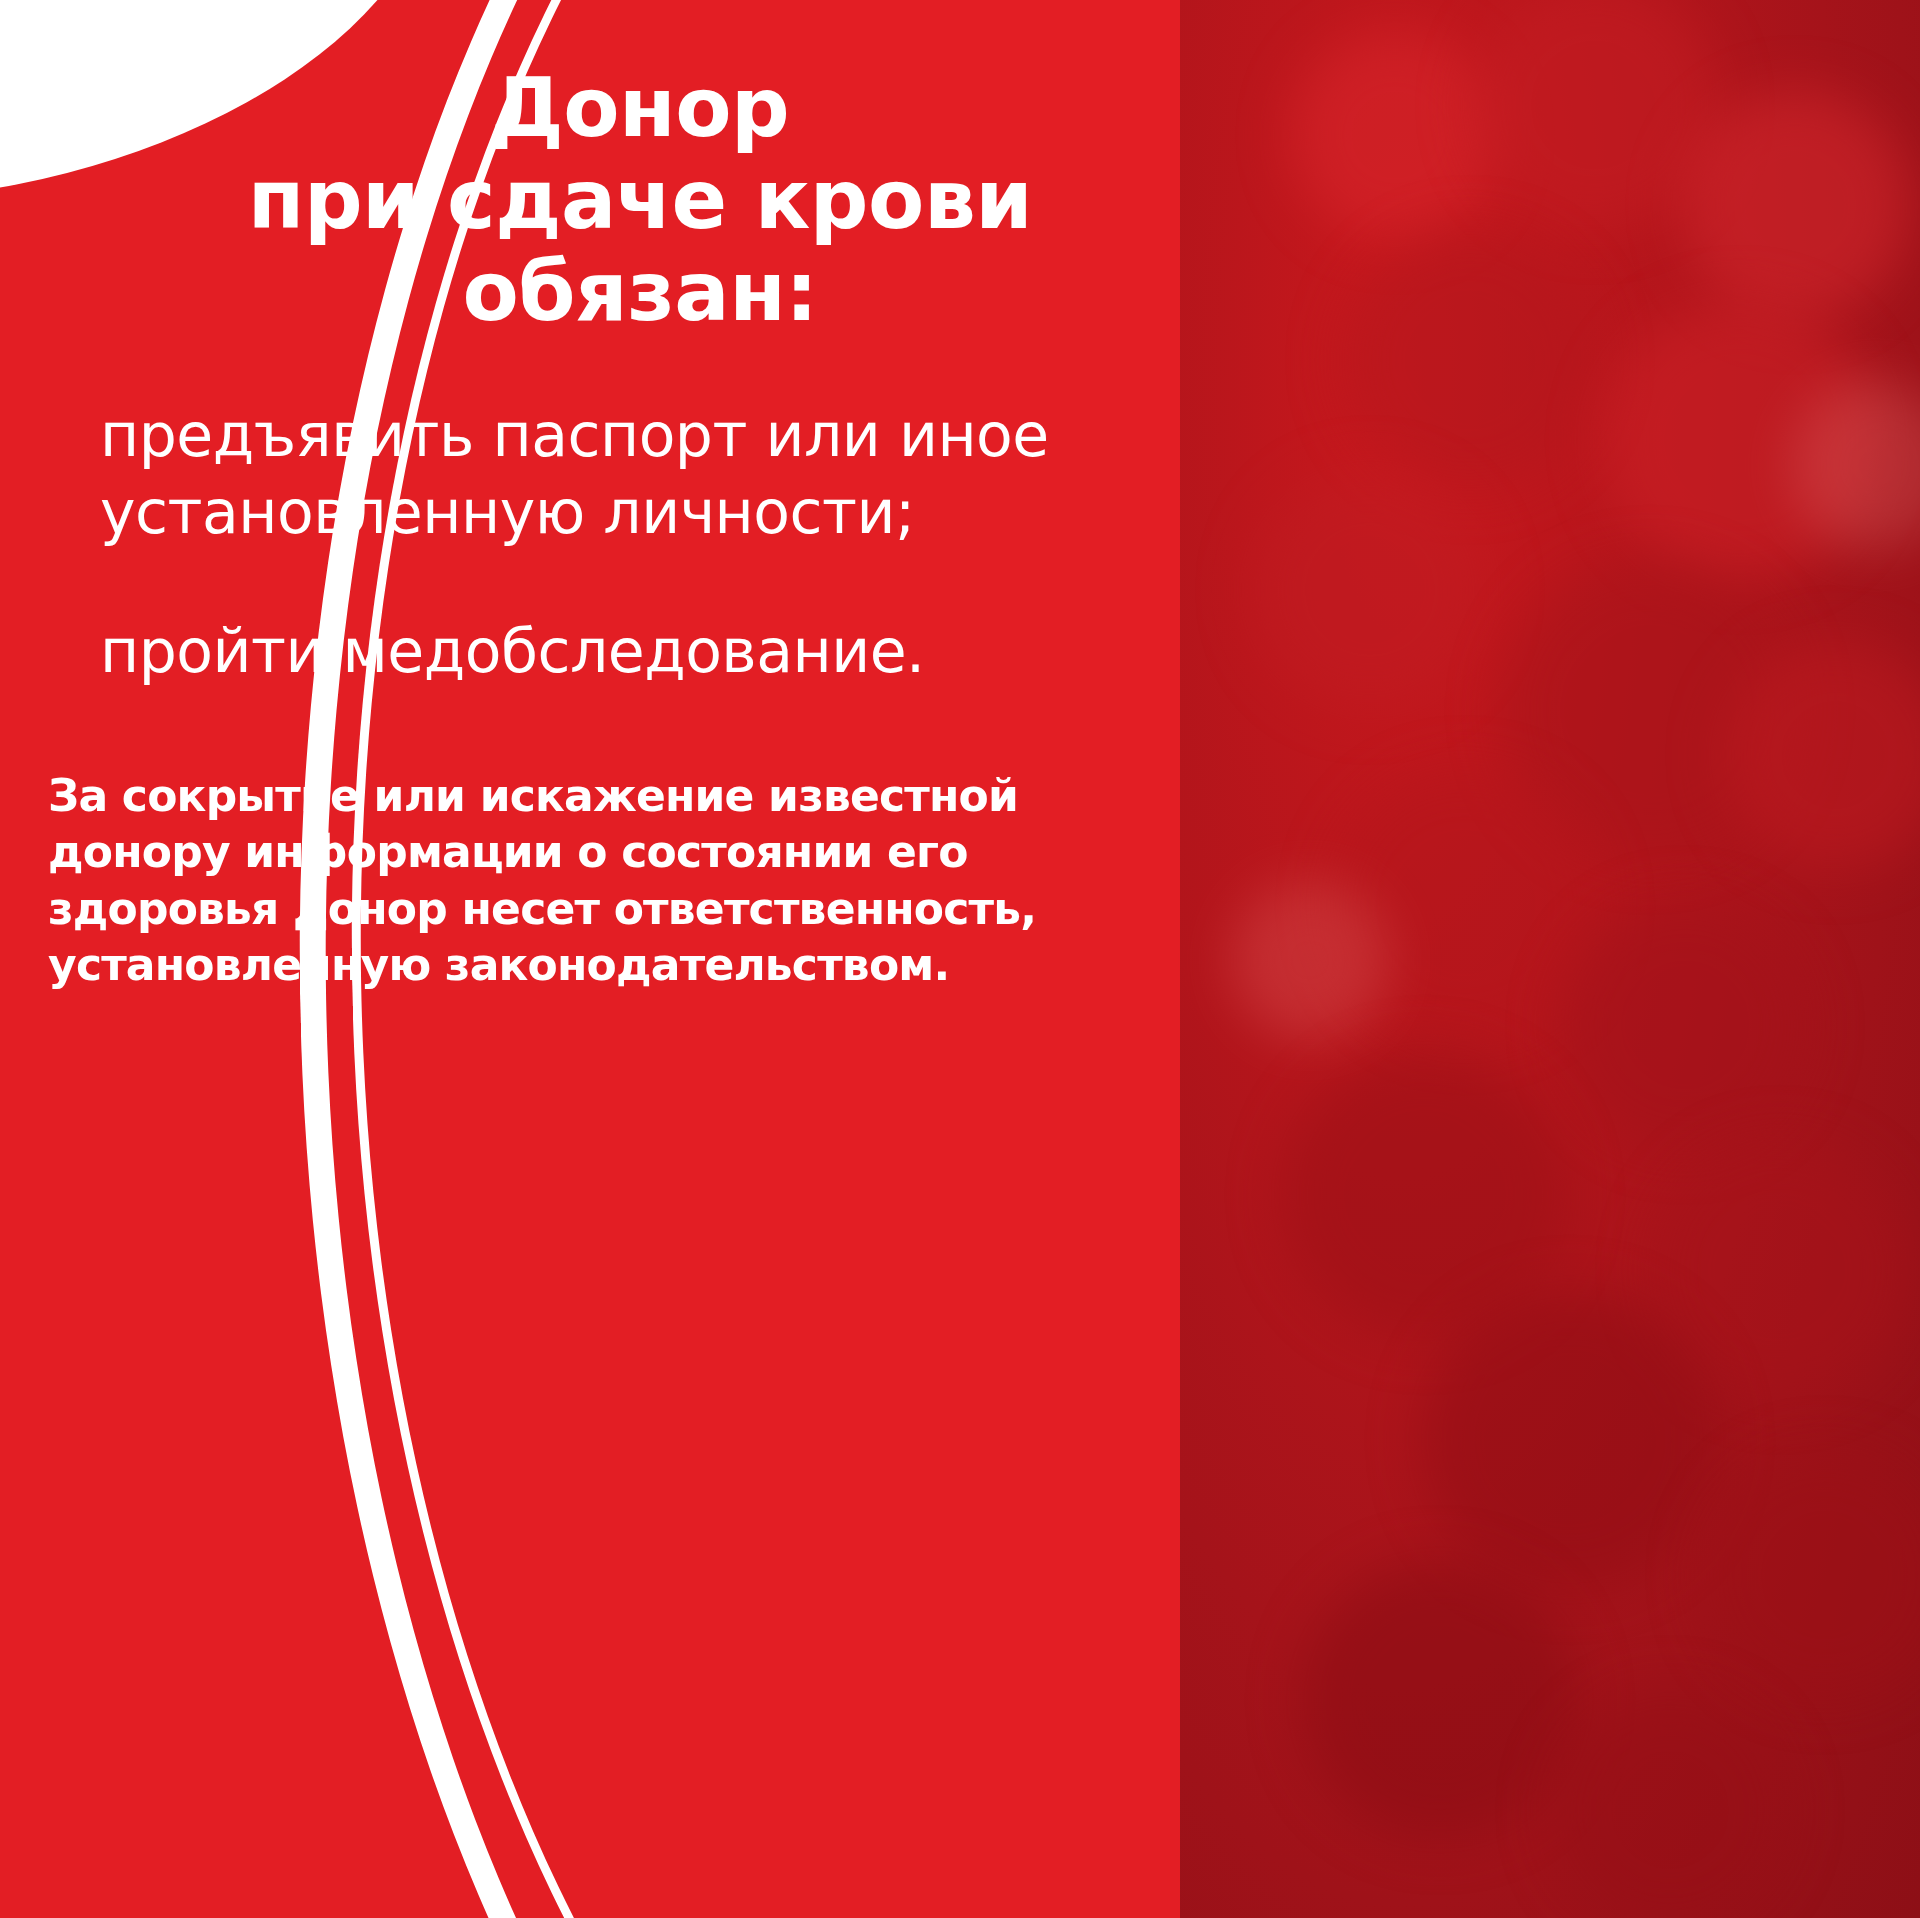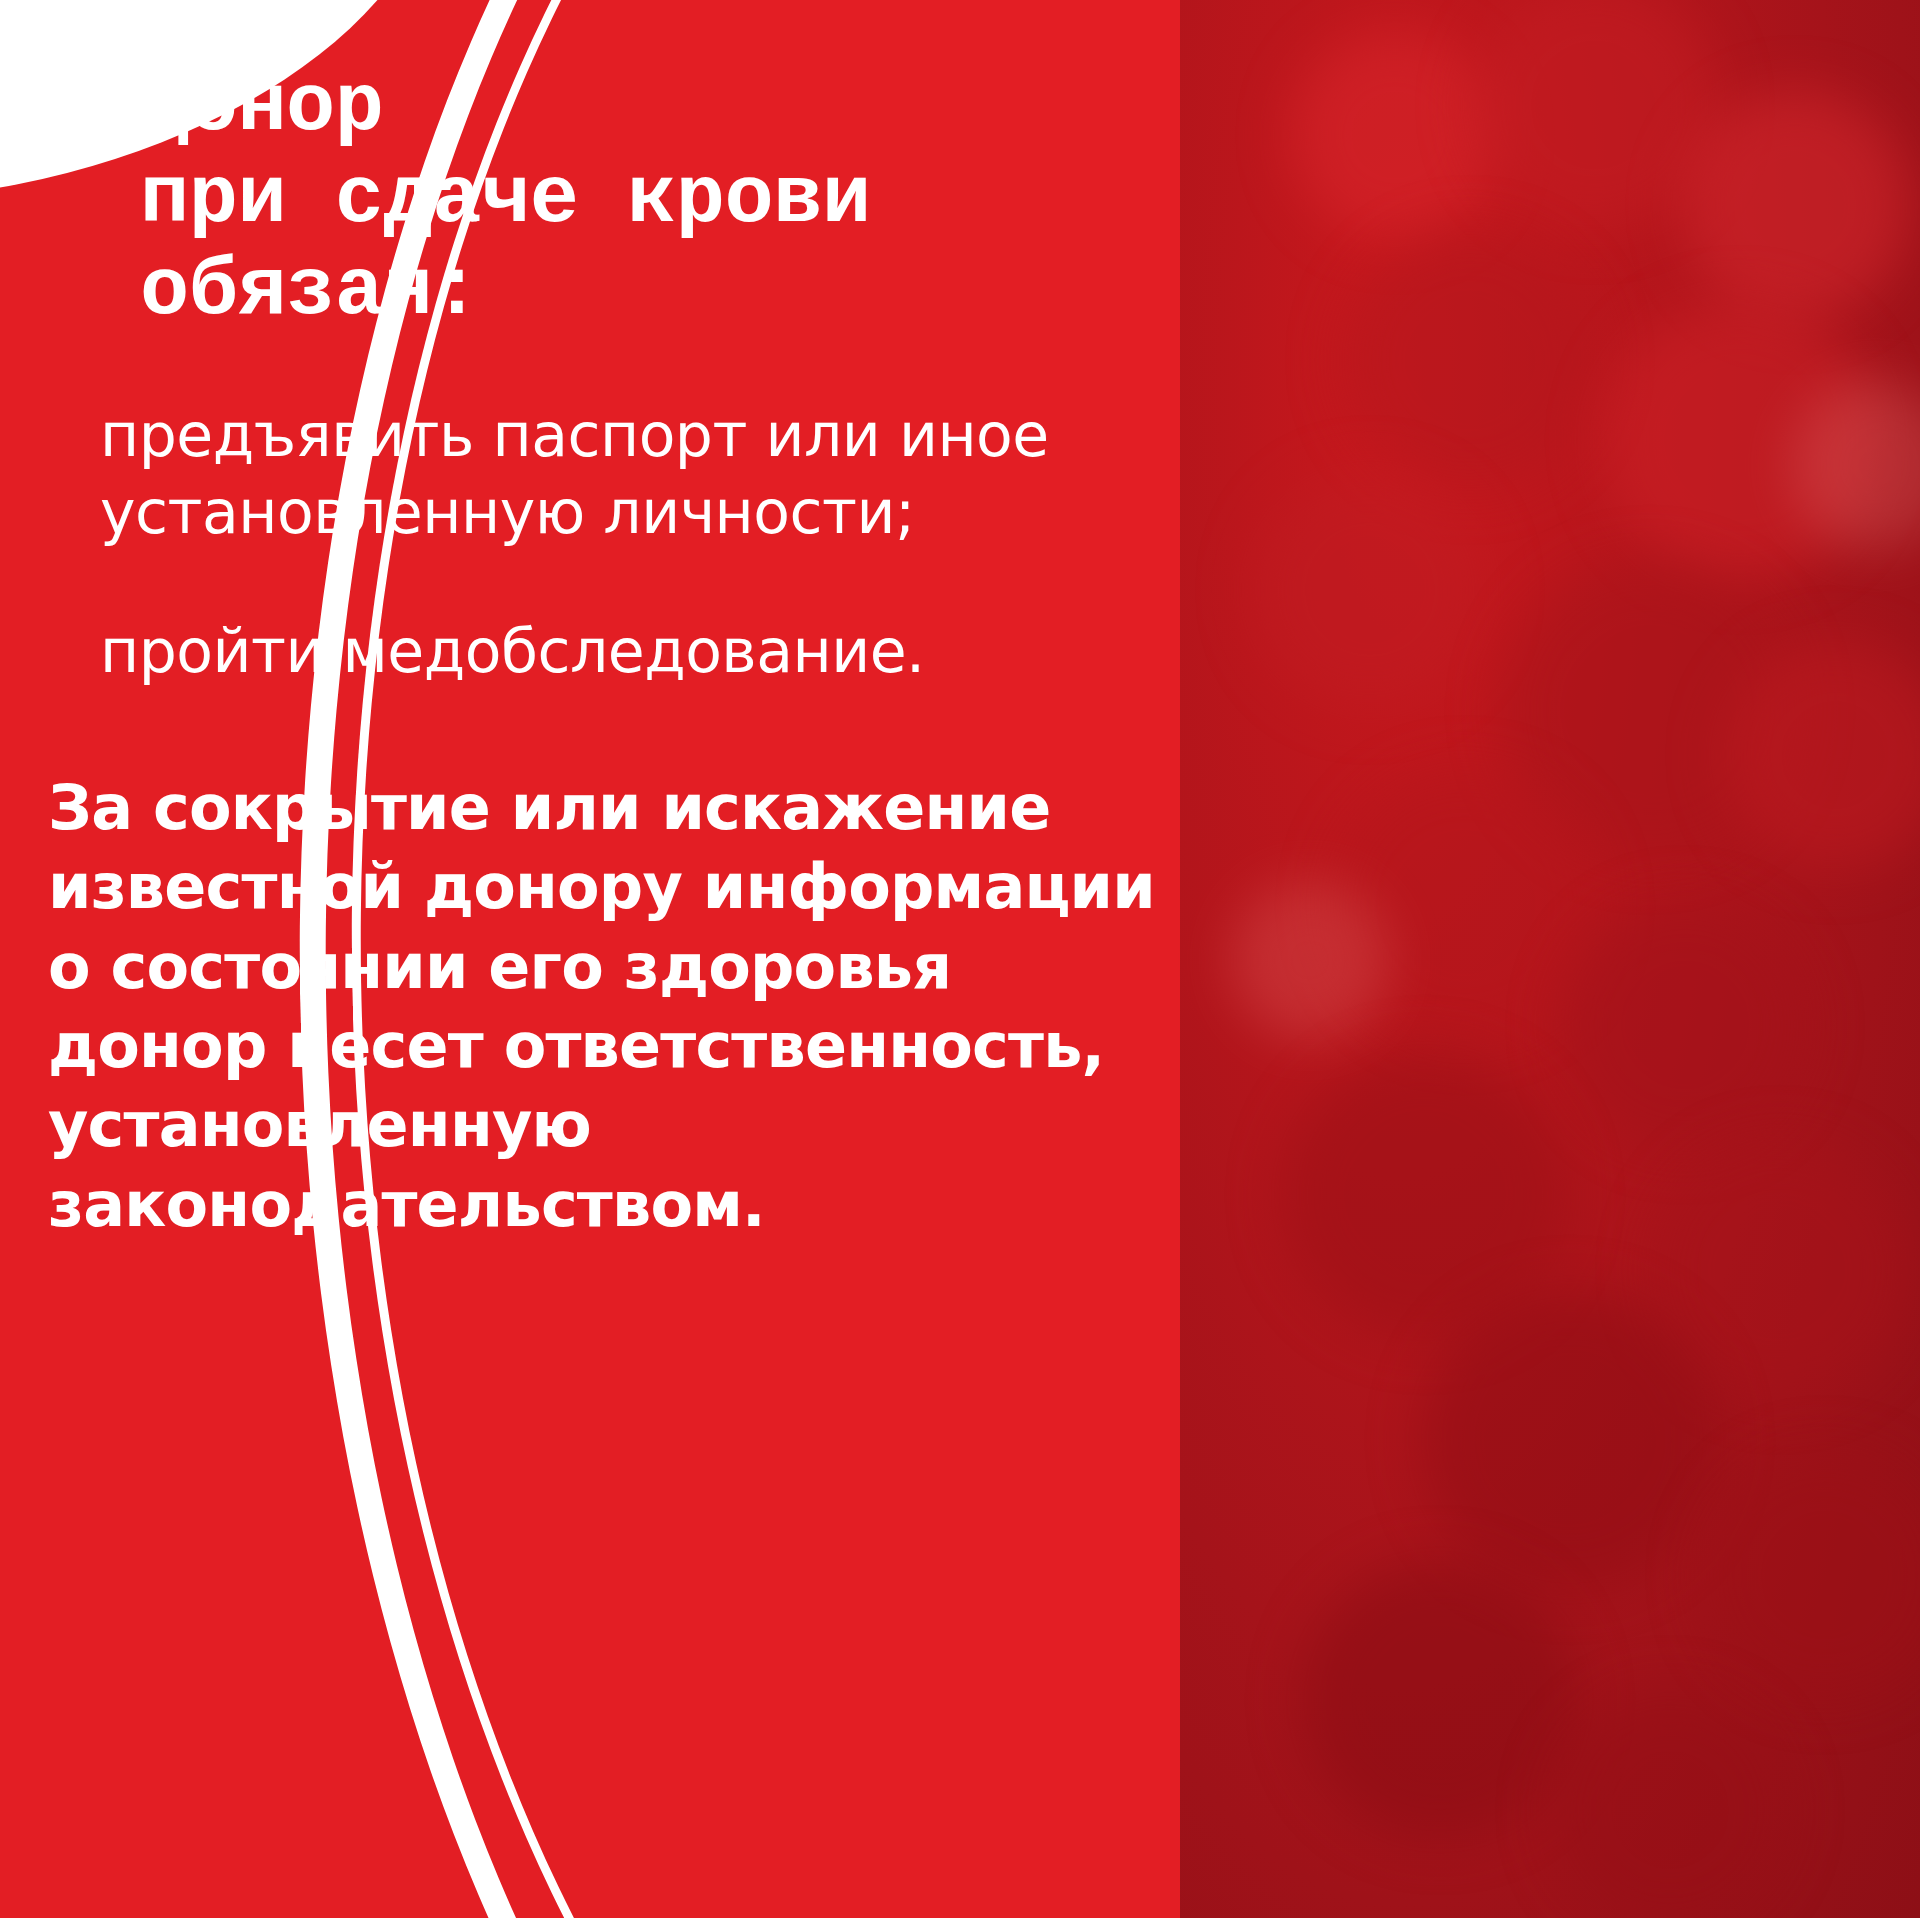--- a/index.html
+++ b/index.html
@@ -100,48 +100,47 @@
     top: 0;
     width: 1290px;
     height: 1918px;
     padding: 0;
     box-sizing: border-box;
     color: #ffffff;
   }
 
   .title {
     margin: 62px 150px 0 140px;
-    text-align: left;
+    text-align: center;
     font-weight: bold;
     font-size: 82px;
     line-height: 1.12;
     letter-spacing: -0.5px;
     white-space: pre-line;
-    font-family: Liberation Mono, monospace;
   }
 
   .duties {
     margin: 54px 0 0 0;
     padding: 0 120px 0 100px;
   }
   .duty {
     font-size: 60px;
     line-height: 1.28;
     font-weight: 400;
     margin-bottom: 62px;
     letter-spacing: -0.5px;
   }
   .duty:last-child {
     margin-bottom: 4px;
   }
 
   .notice {
     margin: 78px 0 0 0;
     padding: 0 110px 0 48px;
-    font-size: 62px;
+    font-size: 44px;
     line-height: 1.28;
     font-weight: bold;
     letter-spacing: -0.8px;
   }
 </style>
 </head>
 <body>
 
 <div class="poster">
 

